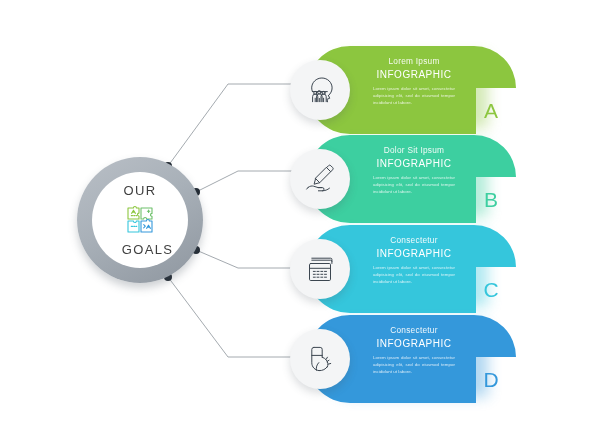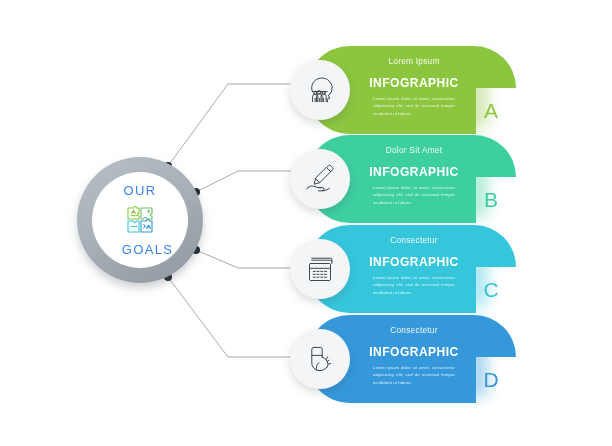--- a/index.html
+++ b/index.html
@@ -58,21 +58,21 @@
     border-radius: 50%;
     background: #ffffff;
     display: flex;
     flex-direction: column;
     align-items: center;
     justify-content: center;
   }
   .hub-word {
     font-size: 13px;
     letter-spacing: 1.3px;
-    color: #3b82f6;
+    color: #404040;
     font-weight: 400;
     line-height: 1;
   }
   .hub-word.top { margin-bottom: 5px; }
   .hub-word.bottom { margin-top: 5px; margin-left: 15px; }
   .hub-icon {
     width: 36px;
     height: 36px;
     display: block;
   }
@@ -118,26 +118,26 @@
   .panel-title {
     font-size: 8.3px;
     font-weight: 400;
     color: rgba(255,255,255,0.92);
     letter-spacing: .25px;
     line-height: 1.1;
     margin: 0 0 3px 0;
     white-space: nowrap;
   }
   .panel-sub {
-    font-size: 12px;
-    font-weight: 700;
+    font-size: 10px;
+    font-weight: 400;
     color: #ffffff;
     letter-spacing: .5px;
     line-height: 1.1;
-    margin: 11px 0 5px 0;
+    margin: 3px 0 5px 0;
     white-space: nowrap;
   }
   .panel-body {
     font-size: 4.4px;
     line-height: 1.62;
     color: rgba(255,255,255,0.80);
     text-align: justify;
     margin: 0 auto;
     width: 82px;
     letter-spacing: .05px;
@@ -219,21 +219,21 @@
       </span>
     </div>
   </div>
 
   <div class="row r1">
     <div class="bar-shadow" style="background:#3dcfa0"></div>
     <svg class="bar-shape" viewBox="0 0 200 92" width="200" height="92">
       <path d="M34,2 H158 A42,42 0 0 1 200,44 V44 H160 V90 H34 A44,44 0 0 1 34,2 Z" fill="#3dcfa0"></path>
     </svg>
     <div class="panel-text">
-      <div class="panel-title">Dolor Sit Amet</div>
+      <div class="panel-title">Dolor Sit Ipsum</div>
       <div class="panel-sub">INFOGRAPHIC</div>
       <div class="panel-body">Lorem ipsum dolor sit amet, consectetur adipisicing elit, sed do eiusmod tempor incididunt ut labore.</div>
     </div>
     <div class="letter" style="color:#3dcfa0">B</div>
     <div class="bubble">
       <span>
         <svg width="32" height="32" viewBox="0 0 32 32" fill="none" stroke="#3c4650" stroke-width="1" stroke-linecap="round" stroke-linejoin="round">
           <path d="M22.6 4.6l4.1 4.1-11 11-4.1-4.1z"></path>
           <path d="M22.6 4.6l1.9-1.9a1.6 1.6 0 0 1 2.3 0l1.8 1.8a1.6 1.6 0 0 1 0 2.3l-1.9 1.9"></path>
           <path d="M11.6 15.6l-1.5 5.6 5.6-1.5"></path>

